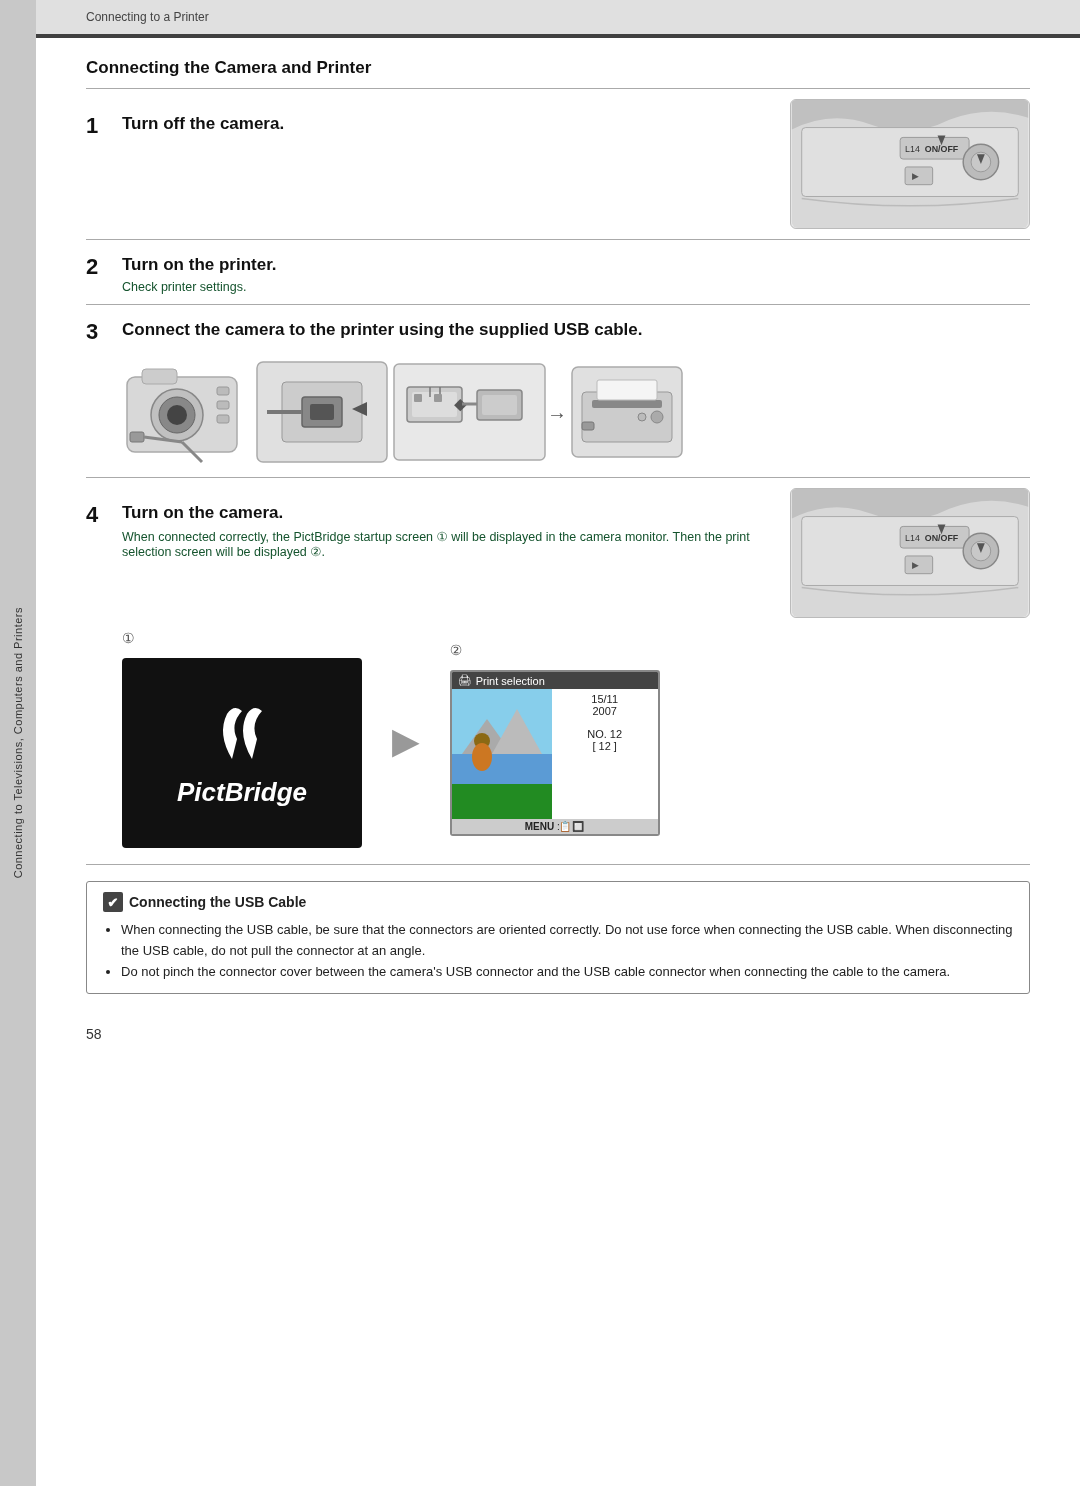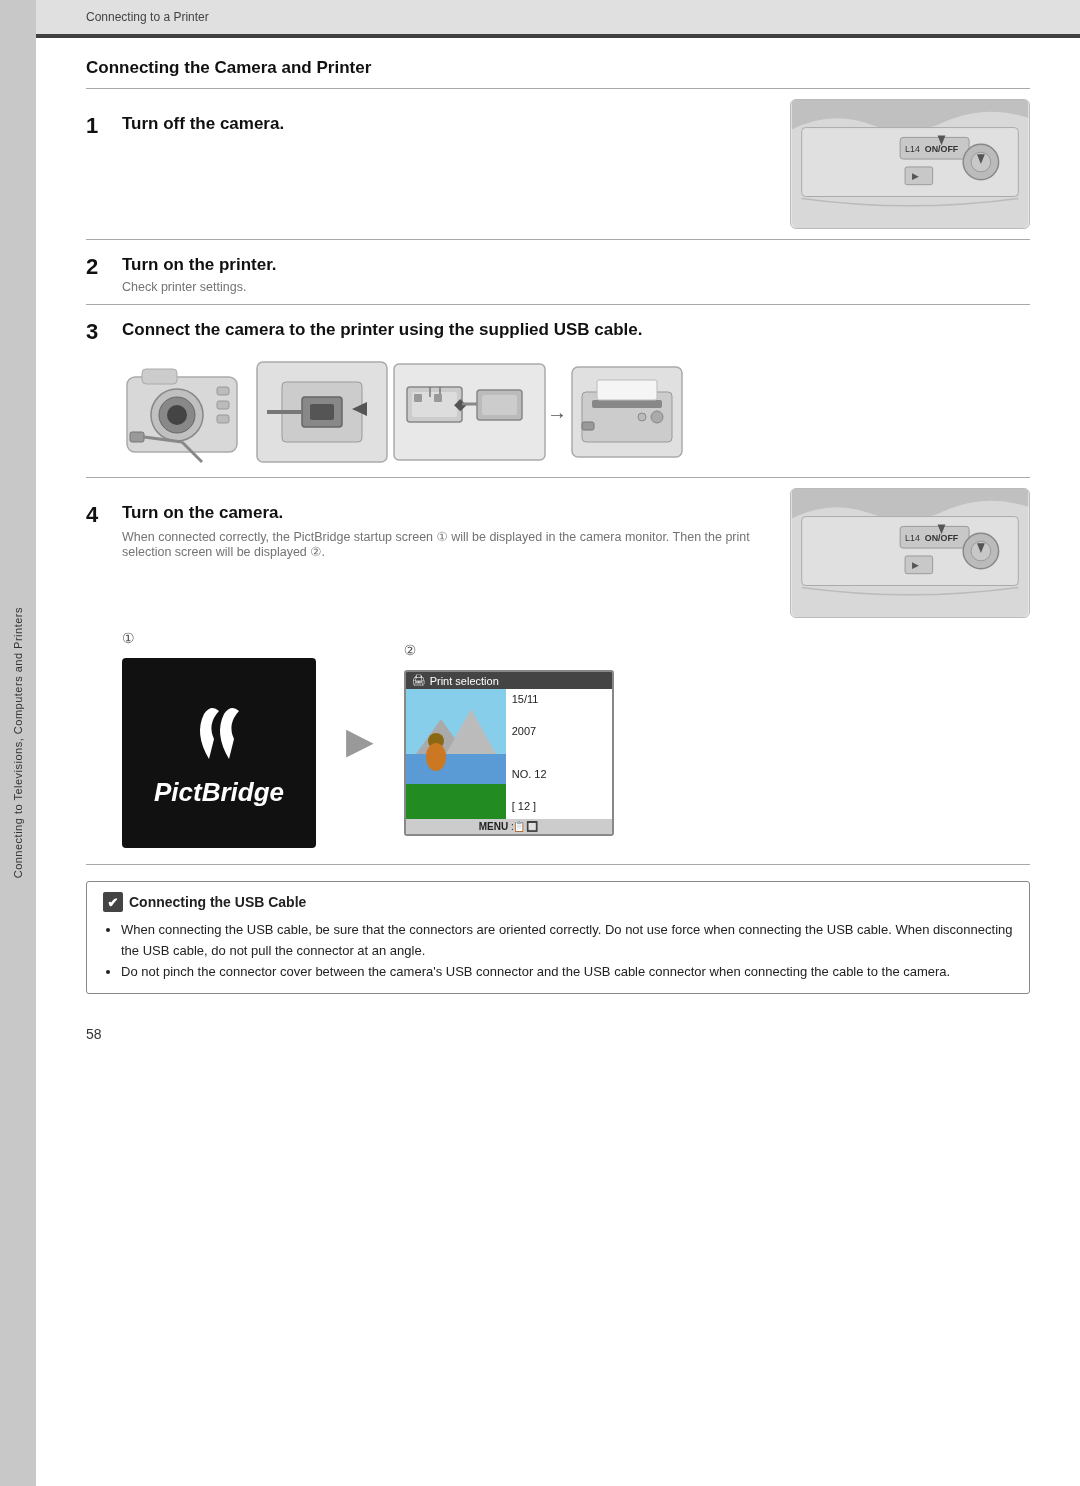--- a/index.html
+++ b/index.html
@@ -86,21 +86,21 @@
       flex: 1;
     }
     .step-title {
       font-size: 17px;
       font-weight: bold;
       color: #111;
       line-height: 1.3;
     }
     .step-sub {
       font-size: 12.5px;
-      color: #737373;
+      color: #14532d;
       margin-top: 4px;
     }
 
     
     .step1-row {
       display: flex;
       align-items: flex-start;
       justify-content: space-between;
       margin-bottom: 10px;
     }
@@ -118,21 +118,21 @@
     
     .pictbridge-row {
       display: flex;
       align-items: center;
       gap: 30px;
       margin: 16px 0 16px 36px;
     }
 
     
     .pictbridge-screen {
-      width: 194px;
+      width: 240px;
       height: 190px;
       background: #111;
       display: flex;
       flex-direction: column;
       align-items: center;
       justify-content: center;
       border-radius: 4px;
       position: relative;
     }
     .pictbridge-logo {
@@ -180,21 +180,22 @@
       position: relative;
       overflow: hidden;
     }
     .print-info-area {
       flex: 1;
       padding: 4px 6px;
       font-size: 11px;
       color: #222;
       display: flex;
       flex-direction: column;
-      gap: 20px;
+      gap: 0;
+      text-align: center;
     }
     .print-selection-footer {
       background: #ccc;
       font-size: 10px;
       padding: 2px 4px;
       display: flex;
       justify-content: center;
     }
 
     

